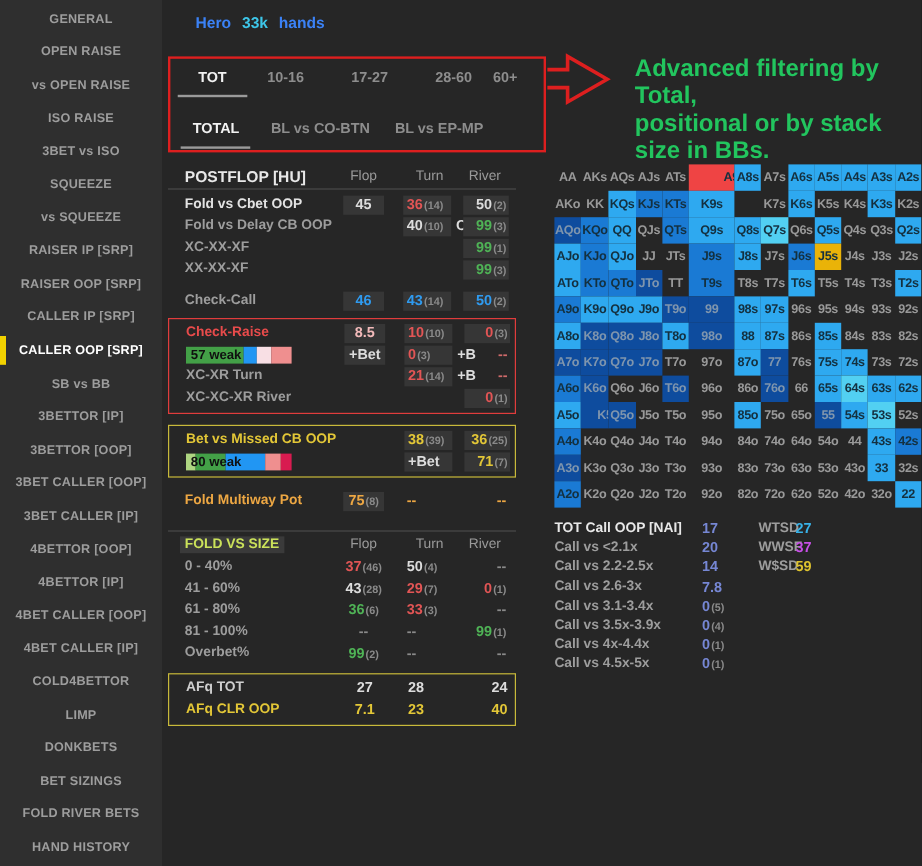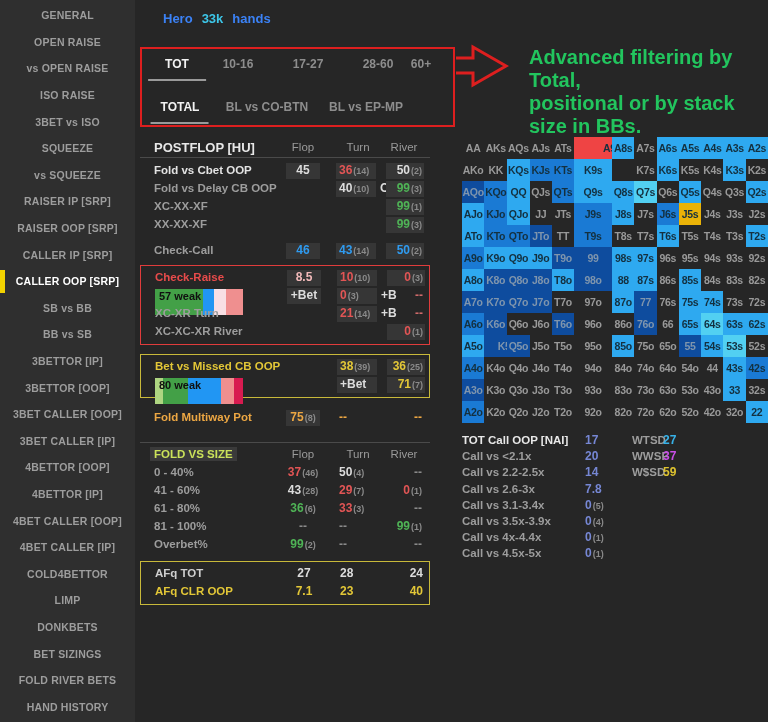--- a/index.html
+++ b/index.html
@@ -50,21 +50,21 @@
   .phead{position:relative;height:17px;}
   .ptitle{position:absolute;left:14px;top:0;color:#e8e8e8;font-size:13px;font-weight:bold;}
   .colh{position:absolute;top:1px;color:#9a9a9a;font-size:11.5px;text-align:center;}
   .hf{left:146px;width:34px;} .ht{left:196px;width:44px;} .hr{left:240px;width:48px;}
   .divider{height:1px;background:#4a4a4a;margin:0 0 4px 0;}
   .sbox{position:relative;padding:3px 0;}
   .box-red{border:1px solid #e03c3c;}
   .box-yel{border:1px solid #c8b93a;}
   .gap8{margin-top:8px;} .gap5{margin-top:5px;} .gap9{margin-top:9px;} .gap11{margin-top:11px;}
   .gap15{margin-top:15px;} .gap7{margin-top:7px;}
-  .bar{position:absolute;left:14px;top:2px;width:88px;height:26px;display:flex;}
+  .bar{position:absolute;left:14px;top:2px;width:88px;height:14px;display:flex;}
   .bar .seg{height:100%;}
   .bar .btxt{position:absolute;left:4px;top:1px;color:#101010;font-size:11px;font-weight:bold;white-space:nowrap;}
 
   
   .matrix{position:absolute;left:462px;top:137px;width:306px;height:286px;
     display:grid;grid-template-columns:repeat(13,1fr);grid-auto-rows:22px;}
   .mc{display:flex;align-items:center;justify-content:center;font-size:10.5px;font-weight:bold;
     letter-spacing:-0.3px;color:#999999;cursor:pointer;overflow:hidden;}
   .mc.c1{color:#7f95ad;} .mc.c2,.mc.c3,.mc.c4{color:#14303f;}
 
@@ -90,21 +90,20 @@
       <div class="si">vs OPEN RAISE</div>
       <div class="si">ISO RAISE</div>
       <div class="si">3BET vs ISO</div>
       <div class="si">SQUEEZE</div>
       <div class="si">vs SQUEEZE</div>
       <div class="si">RAISER IP [SRP]</div>
       <div class="si">RAISER OOP [SRP]</div>
       <div class="si">CALLER IP [SRP]</div>
       <div class="si sel">CALLER OOP [SRP]</div>
       <div class="si">SB vs BB</div>
-      <div class="si">BB vs SB</div>
       <div class="si">3BETTOR [IP]</div>
       <div class="si">3BETTOR [OOP]</div>
       <div class="si">3BET CALLER [OOP]</div>
       <div class="si">3BET CALLER [IP]</div>
       <div class="si">4BETTOR [OOP]</div>
       <div class="si">4BETTOR [IP]</div>
       <div class="si">4BET CALLER [OOP]</div>
       <div class="si">4BET CALLER [IP]</div>
       <div class="si">COLD4BETTOR</div>
       <div class="si">LIMP</div>

